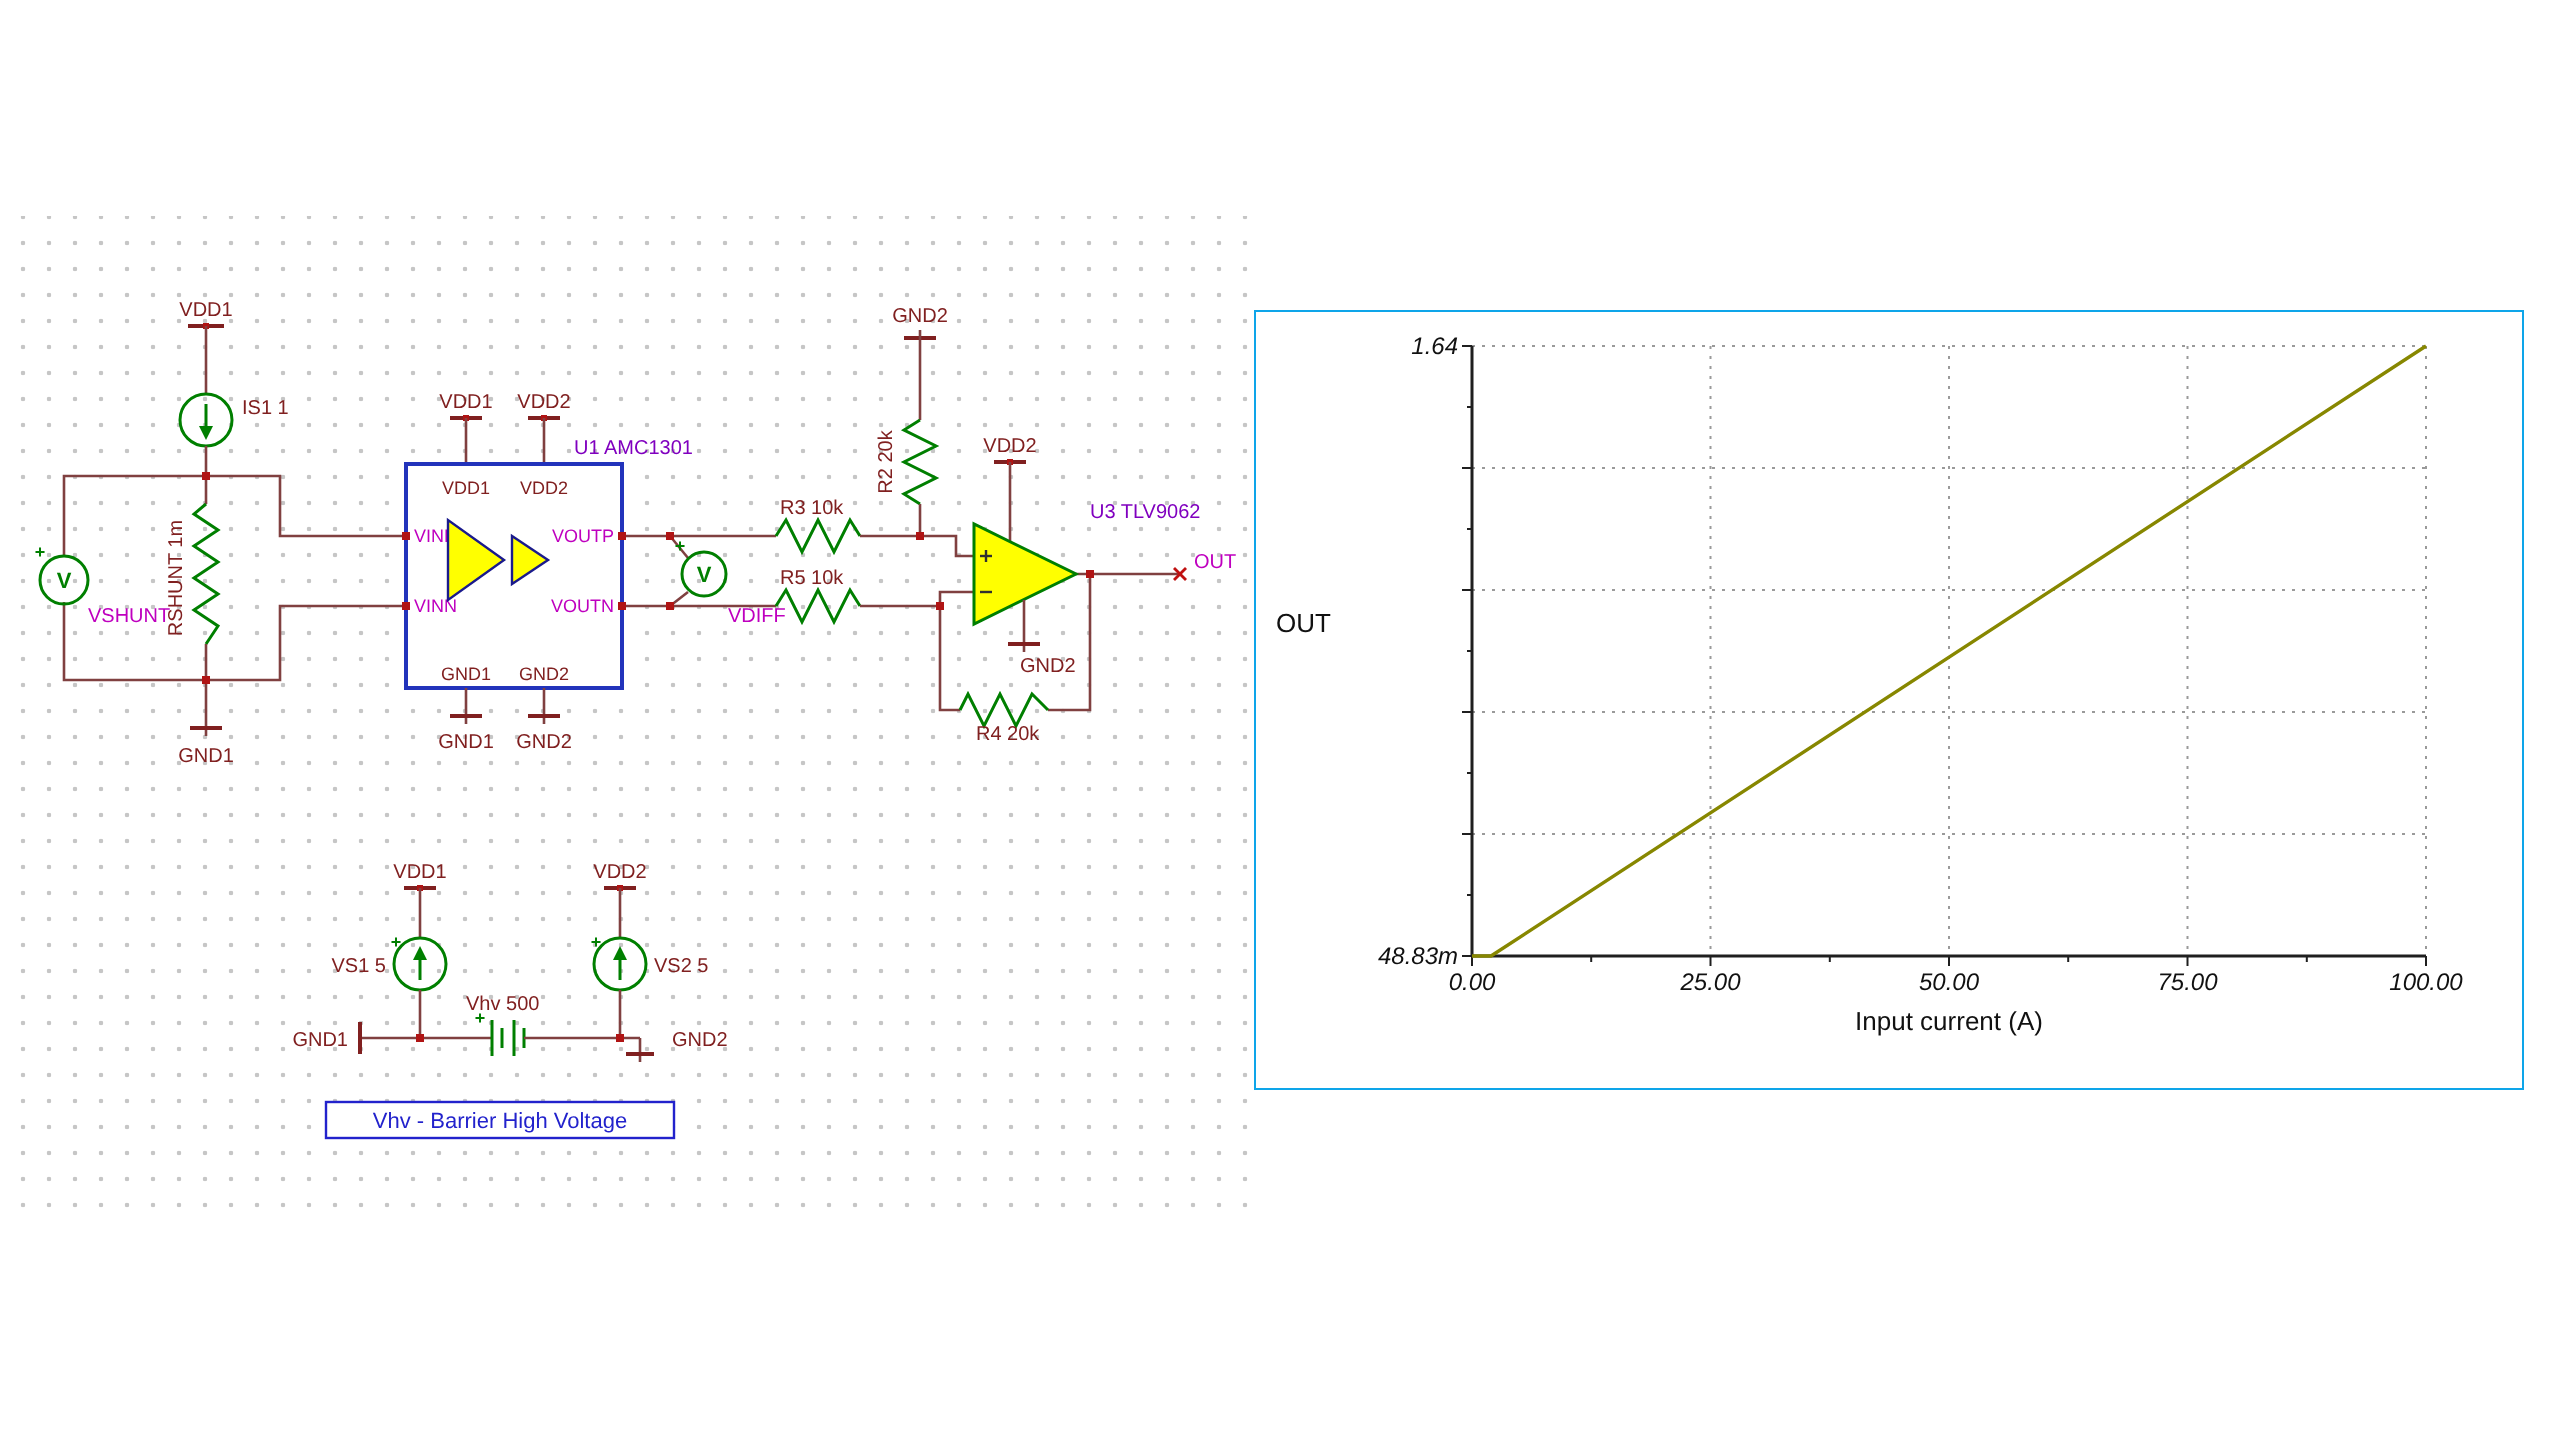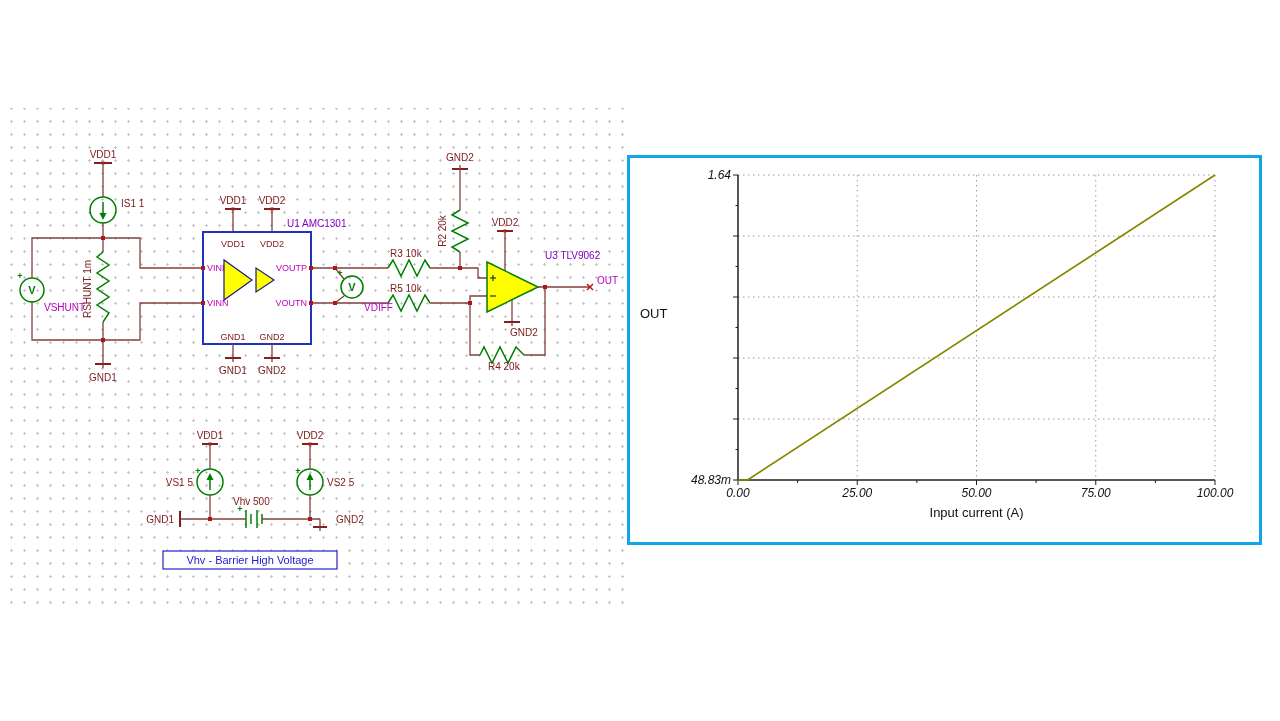--- a/index.html
+++ b/index.html
@@ -3,21 +3,21 @@
 <meta charset="utf-8">
 <style>
   * { margin:0; padding:0; box-sizing:border-box; }
   html,body { width:1280px; height:721px; background:#ffffff; overflow:hidden;
               font-family:"Liberation Sans", sans-serif; position:relative; }
   .grid-dots { position:absolute; left:0; top:108px; width:632px; height:500px;
     background-image: radial-gradient(circle, #c6c6c6 1px, rgba(0,0,0,0) 1.3px);
     background-size: 13px 13px; background-position: 5px 7px; }
   .schematic-svg { position:absolute; left:0; top:0; }
   .plot-panel { position:absolute; left:627px; top:155px; width:635px; height:390px;
-    background:#ffffff; border:3px solid #0ea5e9; }
+    background:#ffffff; border:1px solid #0ea5e9; }
   svg text { font-family:"Liberation Sans", sans-serif; }
   
   .wire { stroke:#804040; stroke-width:1.3; fill:none; }
   .comp { stroke:#007f00; stroke-width:1.5; fill:none; }
   .compfill { fill:#007f00; stroke:none; }
   .pbar { stroke:#802020; stroke-width:2; fill:none; }
   .node { fill:#b01414; stroke:none; }
   .lblR { fill:#802020; font-size:10px; }
   .lblRs { fill:#802020; font-size:9px; }
   .lblM { fill:#bf00bf; font-size:9px; }

